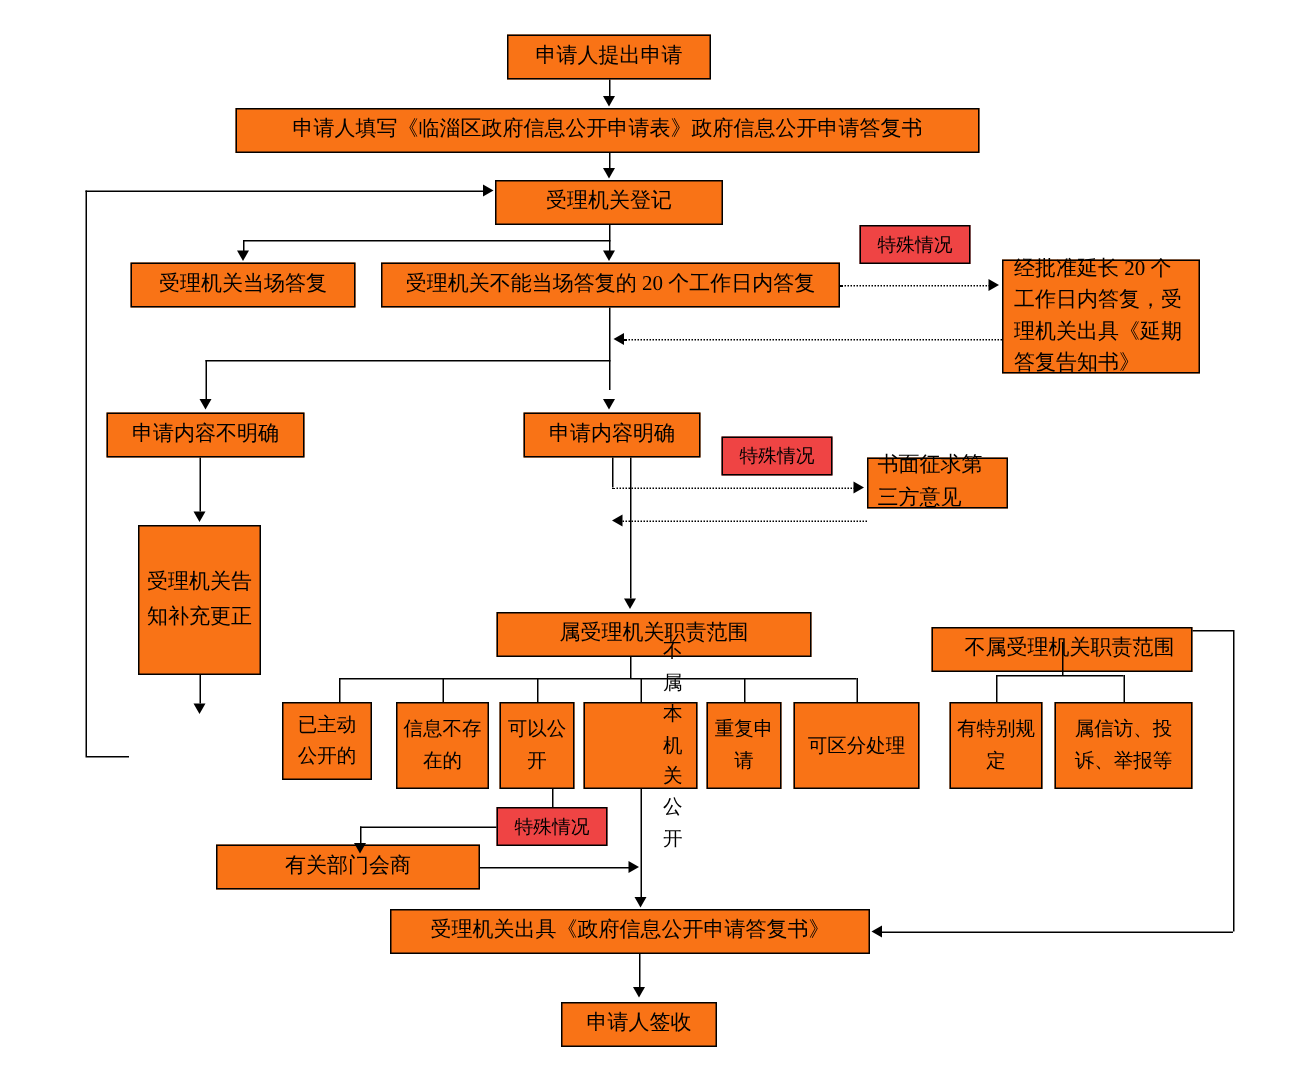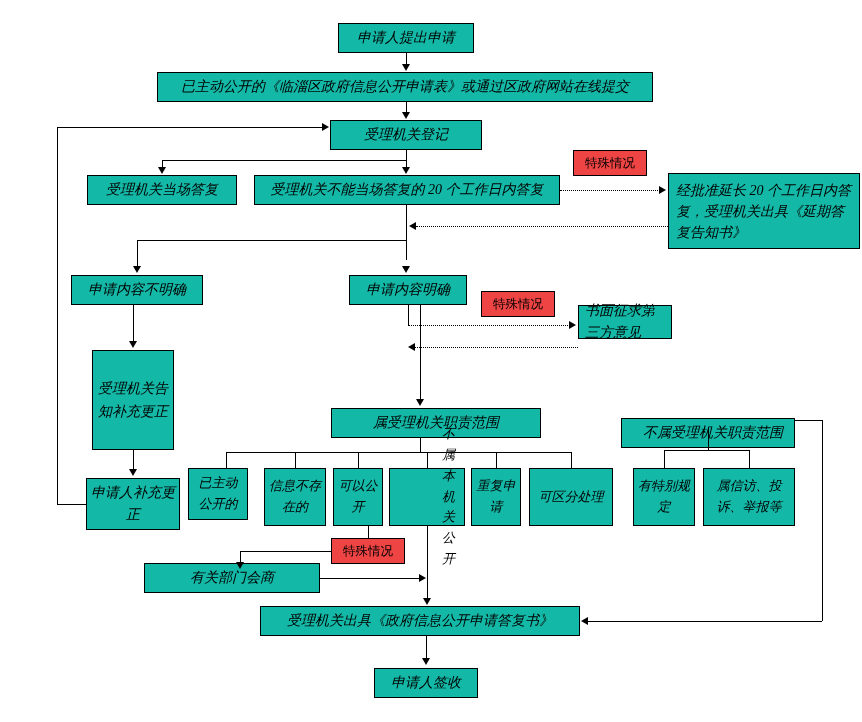--- a/index.html
+++ b/index.html
@@ -15,30 +15,29 @@
     position: relative;
     width: 862px;
     height: 722px;
     background: #ffffff;
     overflow: hidden;
   }
   .node {
     position: absolute;
     box-sizing: border-box;
     border: 1px solid #000;
-    background: #14b8a6;
+    background: #f97316;
     display: flex;
     align-items: center;
     justify-content: center;
     text-align: center;
     line-height: 1.35;
     font-size: 14px;
     padding: 2px 4px;
     white-space: pre-line;
-    font-style: italic;
   }
   .node.small {
     font-size: 13px;
   }
   .label-box {
     position: absolute;
     box-sizing: border-box;
     border: 1px solid #000;
     background: #ef4444;
     display: flex;
@@ -83,39 +82,38 @@
     border-left: 7px solid #000;
   }
 </style>
 </head>
 <body>
 
 <div id="canvas">
 
   <div class="node" style="left:338px; top:23px; width:136px; height:30px;">申请人提出申请</div>
 
-  <div class="node" style="left:157px; top:72px; width:496px; height:30px;">已主动公开的《临淄区政府信息公开申请表》或通过区政府网站在线提交</div>
+  <div class="node" style="left:157px; top:72px; width:496px; height:30px;">申请人填写《临淄区政府信息公开申请表》政府信息公开申请答复书</div>
 
   <div class="node" style="left:330px; top:120px; width:152px; height:30px;">受理机关登记</div>
 
   <div class="node" style="left:87px; top:175px; width:150px; height:30px;">受理机关当场答复</div>
 
   <div class="node" style="left:254px; top:175px; width:306px; height:30px;">受理机关不能当场答复的 20 个工作日内答复</div>
 
-  <div class="node" style="left:668px; top:173px; width:192px; height:76px; justify-content:flex-start; text-align:left; padding:4px 7px; line-height:1.5;">经批准延长 20 个工作日内答复，受理机关出具《延期答复告知书》</div>
+  <div class="node" style="left:668px; top:173px; width:132px; height:76px; justify-content:flex-start; text-align:left; padding:4px 7px; line-height:1.5;">经批准延长 20 个工作日内答复，受理机关出具《延期答复告知书》</div>
 
   <div class="node" style="left:71px; top:275px; width:132px; height:30px;">申请内容不明确</div>
 
   <div class="node" style="left:349px; top:275px; width:118px; height:30px;">申请内容明确</div>
 
   <div class="node" style="left:578px; top:305px; width:94px; height:34px; text-align:left; justify-content:flex-start; padding:3px 6px; line-height:1.55;">书面征求第三方意见</div>
 
   <div class="node" style="left:92px; top:350px; width:82px; height:100px; line-height:1.65;">受理机关告知补充更正</div>
 
-  <div class="node" style="left:86px; top:478px; width:94px; height:52px; line-height:1.6;">申请人补充更正</div>
 
   <div class="node" style="left:331px; top:408px; width:210px; height:30px;">属受理机关职责范围</div>
 
   <div class="node" style="left:621px; top:418px; width:174px; height:30px;padding-left:14px;">不属受理机关职责范围</div>
 
   <div class="node small" style="left:188px; top:468px; width:60px; height:52px; line-height:1.6;">已主动公开的</div>
 
   <div class="node small" style="left:264px; top:468px; width:62px; height:58px; line-height:1.6;text-align:center;">信息不存在的</div>
 
   <div class="node small" style="left:333px; top:468px; width:50px; height:58px; line-height:1.6;">可以公开</div>

